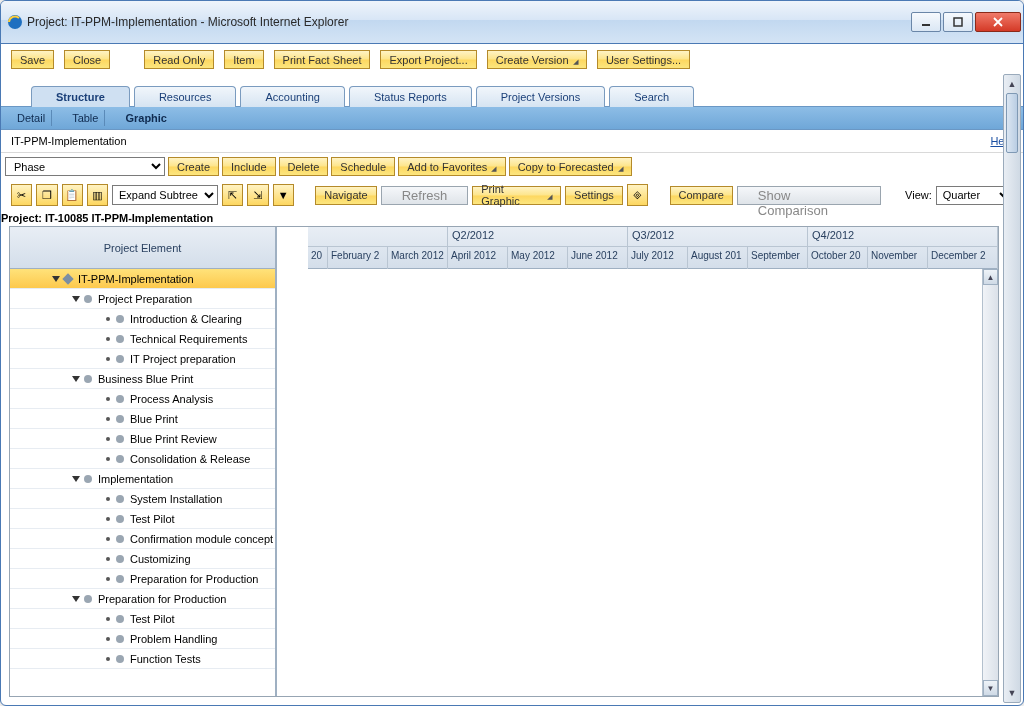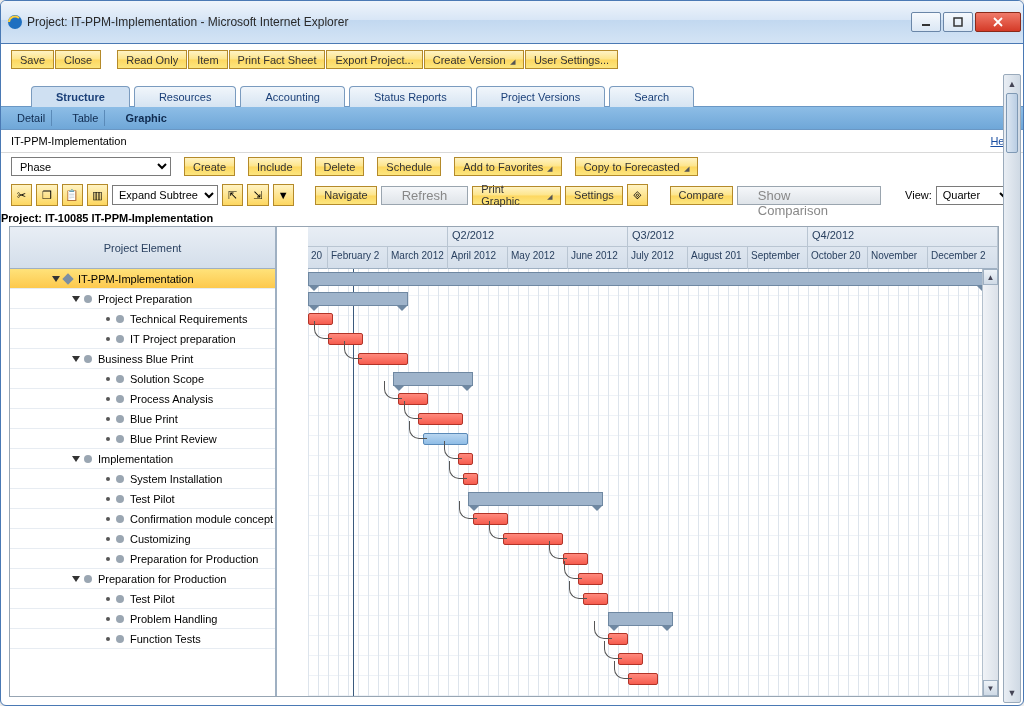--- a/index.html
+++ b/index.html
@@ -50,21 +50,21 @@
   display:flex;
   flex-direction:column;
   position:relative;
   overflow:hidden;
 }
 
 
 .ytoolbar {
   padding: 6px 10px;
   display:flex;
-  gap:1px;
+  gap:10px;
   align-items:center;
 }
 .ybtn {
   background: linear-gradient(#fff3c4, #fde58b 48%, #fdd760 52%, #fce67f);
   border:1px solid #b48a2a;
   padding:1px 8px;
   font-size:11px;
   color:#333;
   height:19px;
   display:inline-flex;
@@ -113,21 +113,21 @@
 .subtab.active{ font-weight:bold; }
 
 
 .crumb-row {
   display:flex; justify-content:space-between; align-items:center;
   padding:5px 10px; border-bottom:1px solid #d9d9d9;
 }
 .help-link { color:#1a4ea1; text-decoration:underline; }
 
 
-.edit-row { padding:4px 10px; display:flex; gap:13px; align-items:center; }
+.edit-row { padding:4px 4px; display:flex; gap:3px; align-items:center; }
 .phase-select {
   width:160px; height:19px; border:1px solid #7a7a7a; background:#fff; font-size:11px; padding-left:4px;
 }
 
 
 .tool-row2 {
   padding:4px 10px; display:flex; gap:4px; align-items:center;
 }
 .ico-btn {
   width:22px;height:22px;border:1px solid #b48a2a;
@@ -189,21 +189,21 @@
 .indent2{padding-left:90px;}
 .tree-row .tri-toggle{
   display:inline-block;width:0;height:0;margin-right:4px;
   border-left:4px solid transparent;border-right:4px solid transparent;border-top:6px solid #333;
 }
 .tree-row .diamond{ display:inline-block;width:8px;height:8px;background:#7c8fa3;transform:rotate(45deg);margin:0 6px 0 0;}
 .tree-row .bullet{ display:inline-block;width:4px;height:4px;background:#555;border-radius:50%;margin:0 6px;}
 .tree-row .dot{ display:inline-block;width:8px;height:8px;border-radius:50%;background:#9aa6b2;margin-right:6px;}
 
 
-.time-col{ flex:1; display:flex; flex-direction:column; position:relative;margin-left:31px; }
+.time-col{ flex:1; display:flex; flex-direction:row; position:relative;margin-left:31px; }
 .time-headers{ height:42px; border-bottom:1px solid #9fb0c2; background:linear-gradient(#e8eef5,#d4deea); }
 .qhdr-row{ height:20px; border-bottom:1px solid #b9c5d2; display:flex; }
 .qhdr{ border-right:1px solid #b9c5d2; padding:2px 4px; color:#2a4160; }
 .mhdr-row{ height:22px; display:flex;}
 .mhdr{ border-right:1px solid #b9c5d2; padding:3px 3px 0; font-size:10px; color:#2a4160; overflow:hidden;}
 .time-body{ flex:1; position:relative; overflow:hidden; }
 .time-grid{ position:absolute; inset:0; background-image:
   repeating-linear-gradient(90deg, #dde4ec 0 1px, transparent 1px 10px),
   repeating-linear-gradient(0deg,  #eef2f7 0 1px, transparent 1px 20px);
 }
@@ -356,51 +356,56 @@
               <span>IT-PPM-Implementation</span>
             </div>
             <div class="tree-row indent1">
               <span class="tri-toggle"></span>
               <span class="dot"></span>
               <span>Project Preparation</span>
             </div>
             <div class="tree-row indent2">
               <span class="bullet"></span>
               <span class="dot"></span>
+              <span>Introduction &amp; Clearing</span>
+            </div>
+            <div class="tree-row indent2">
+              <span class="bullet"></span>
+              <span class="dot"></span>
               <span>Technical Requirements</span>
             </div>
             <div class="tree-row indent2">
               <span class="bullet"></span>
               <span class="dot"></span>
               <span>IT Project preparation</span>
             </div>
             <div class="tree-row indent1">
               <span class="tri-toggle"></span>
               <span class="dot"></span>
               <span>Business Blue Print</span>
             </div>
             <div class="tree-row indent2">
               <span class="bullet"></span>
               <span class="dot"></span>
-              <span>Solution Scope</span>
-            </div>
-            <div class="tree-row indent2">
-              <span class="bullet"></span>
-              <span class="dot"></span>
               <span>Process Analysis</span>
             </div>
             <div class="tree-row indent2">
               <span class="bullet"></span>
               <span class="dot"></span>
               <span>Blue Print</span>
             </div>
             <div class="tree-row indent2">
               <span class="bullet"></span>
               <span class="dot"></span>
               <span>Blue Print Review</span>
+            </div>
+            <div class="tree-row indent2">
+              <span class="bullet"></span>
+              <span class="dot"></span>
+              <span>Consolidation &amp; Release</span>
             </div>
             <div class="tree-row indent1">
               <span class="tri-toggle"></span>
               <span class="dot"></span>
               <span>Implementation</span>
             </div>
             <div class="tree-row indent2">
               <span class="bullet"></span>
               <span class="dot"></span>
               <span>System Installation</span>

